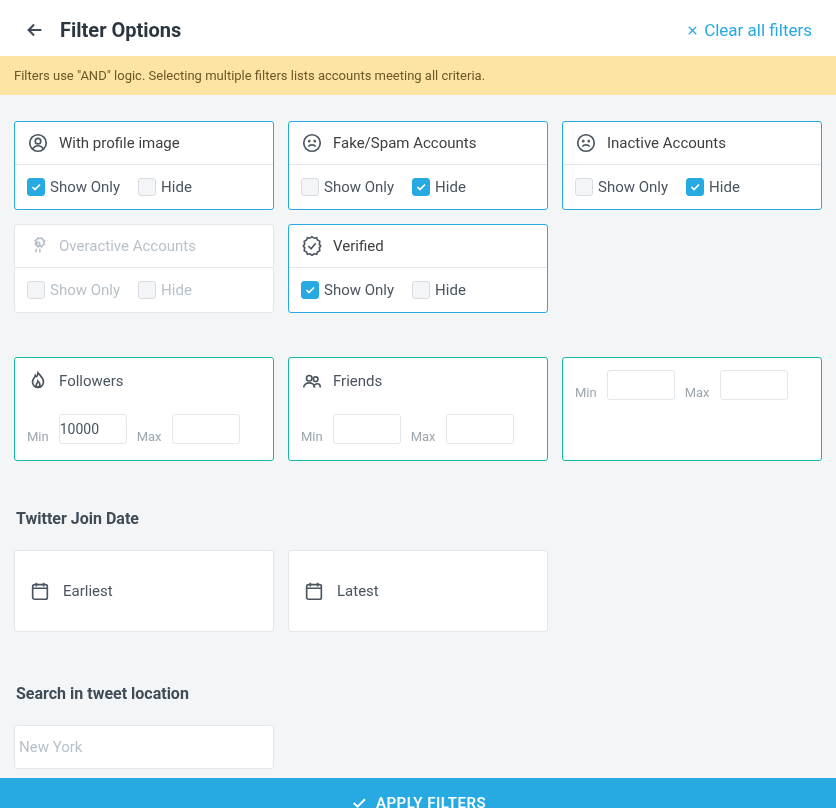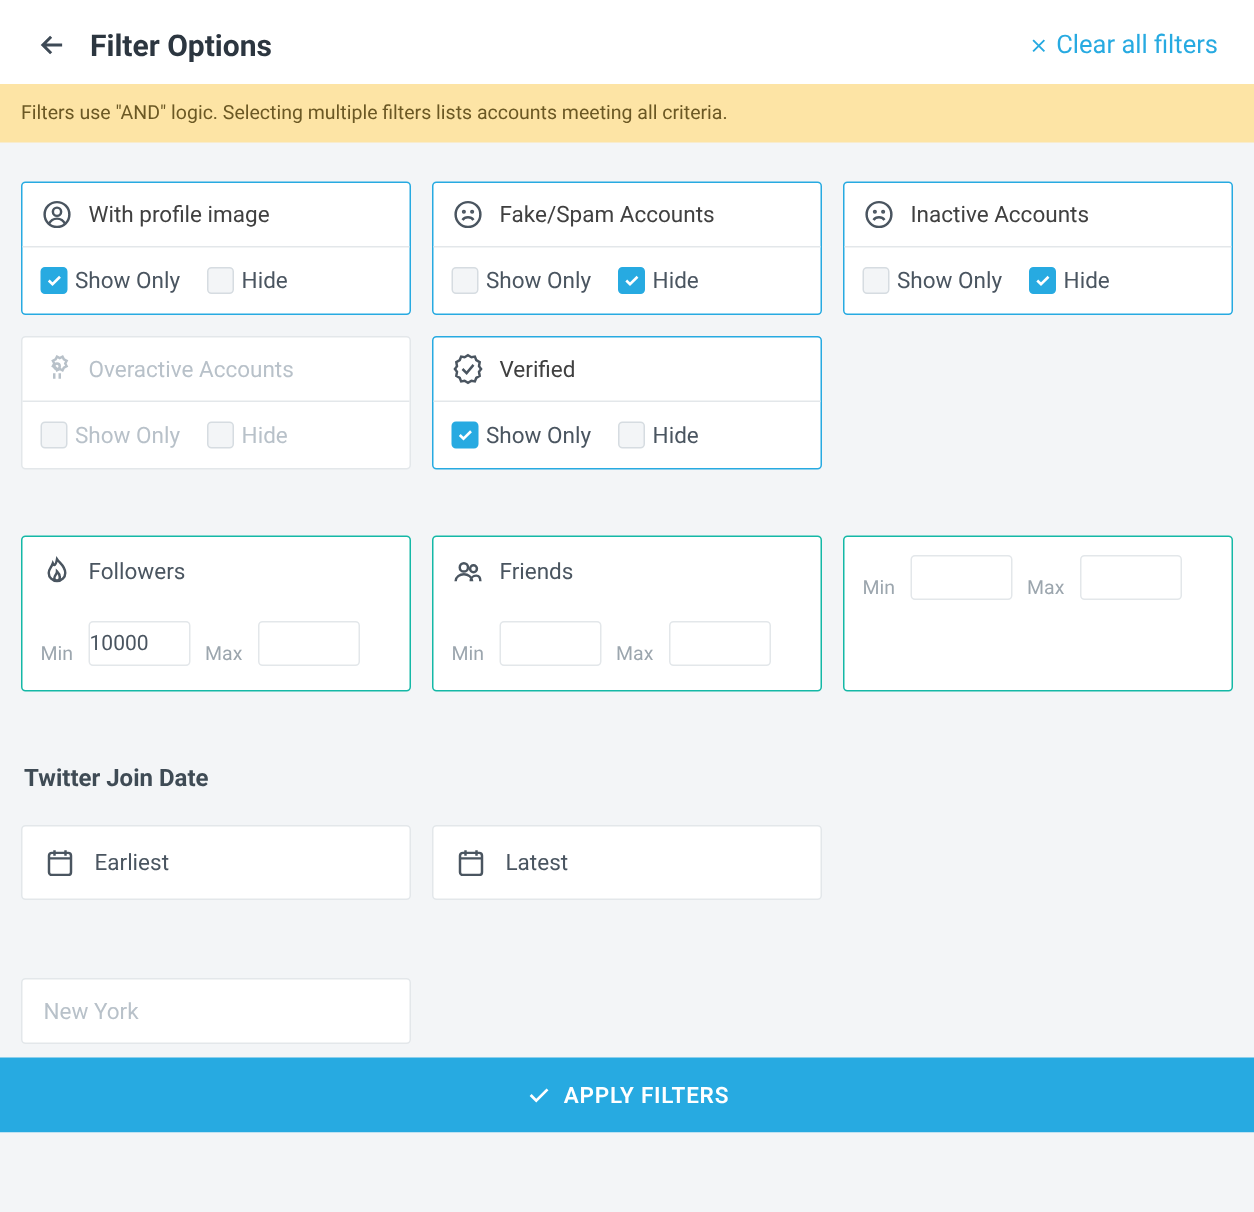--- a/index.html
+++ b/index.html
@@ -24,22 +24,22 @@
 .chkbox.checked svg{display:block}
 .chkbox svg{display:none}
 .range-grid{display:grid;grid-template-columns:repeat(3,1fr);gap:14px;margin-bottom:48px}
 .range-card{background:#fff;border:1px solid #14b8a6;border-radius:3px;padding:12px 12px 16px}
 .range-head{display:flex;align-items:center;gap:10px;color:#4a5560;font-size:15px;margin-bottom:22px}
 .range-body{display:flex;align-items:flex-end;gap:10px}
 .range-label{font-size:13px;color:#9ca6ae}
 .range-input{width:68px;height:30px;border:1px solid #e3e7ea;border-radius:3px;padding:0 0;font-size:14px;color:#4a5560}
 .section-title{font-size:16px;font-weight:700;color:#3f4b55;margin-bottom:22px;padding-left:2px}
 .date-row{display:grid;grid-template-columns:repeat(3,1fr);gap:14px;margin-bottom:52px}
-.date-card{background:#fff;border:1px solid #e3e7ea;border-radius:3px;display:flex;align-items:center;gap:12px;padding:13px 14px;color:#4a5560;font-size:15px;cursor:pointer}
-.loc-input{width:260px;height:44px;background:#fff;border:1px solid #e3e7ea;border-radius:3px;padding:0 14px;font-size:15px;color:#4a5560;margin-bottom:9px}
+.date-card{background:#fff;border:1px solid #e3e7ea;border-radius:3px;display:flex;align-items:center;gap:12px;padding:29px 14px;color:#4a5560;font-size:15px;cursor:pointer}
+.loc-input{width:260px;height:44px;background:#fff;border:1px solid #e3e7ea;border-radius:3px;padding:0 4px;font-size:15px;color:#4a5560;margin-bottom:9px}
 .loc-input::placeholder{color:#b8c1c9}
 .apply-btn{background:#27aae1;color:#fff;width:100%;height:50px;border:none;font-size:15px;font-weight:600;letter-spacing:.5px;display:flex;align-items:center;justify-content:center;gap:8px;cursor:pointer}
 .ico{width:22px;height:22px;flex-shrink:0}
 </style>
 </head>
 <body>
 
 <div class="header">
   <div class="header-left">
     <div class="back-icon">
@@ -244,20 +244,21 @@
   </div>
   <div class="date-card">
     <svg class="ico" viewBox="0 0 24 24" fill="none" stroke="#4a5560" stroke-width="1.8" width="18" height="18">
           <rect x="4" y="5" width="16" height="16" rx="2"></rect>
           <path d="M4 9h16M8 3v4M16 3v4"></path>
         </svg>
     <span>Latest</span>
   </div>
 </div>
 
+<div class="section-title">Search in tweet location</div>
 <input class="loc-input" placeholder="New York" style="">
 
 </div>
 
 <button class="apply-btn">
   <svg viewBox="0 0 24 24" width="18" height="18" fill="none" stroke="#fff" stroke-width="2.5">
       <path d="M5 12l5 5L20 7"></path>
     </svg>
   <span>APPLY FILTERS</span>
 </button>

